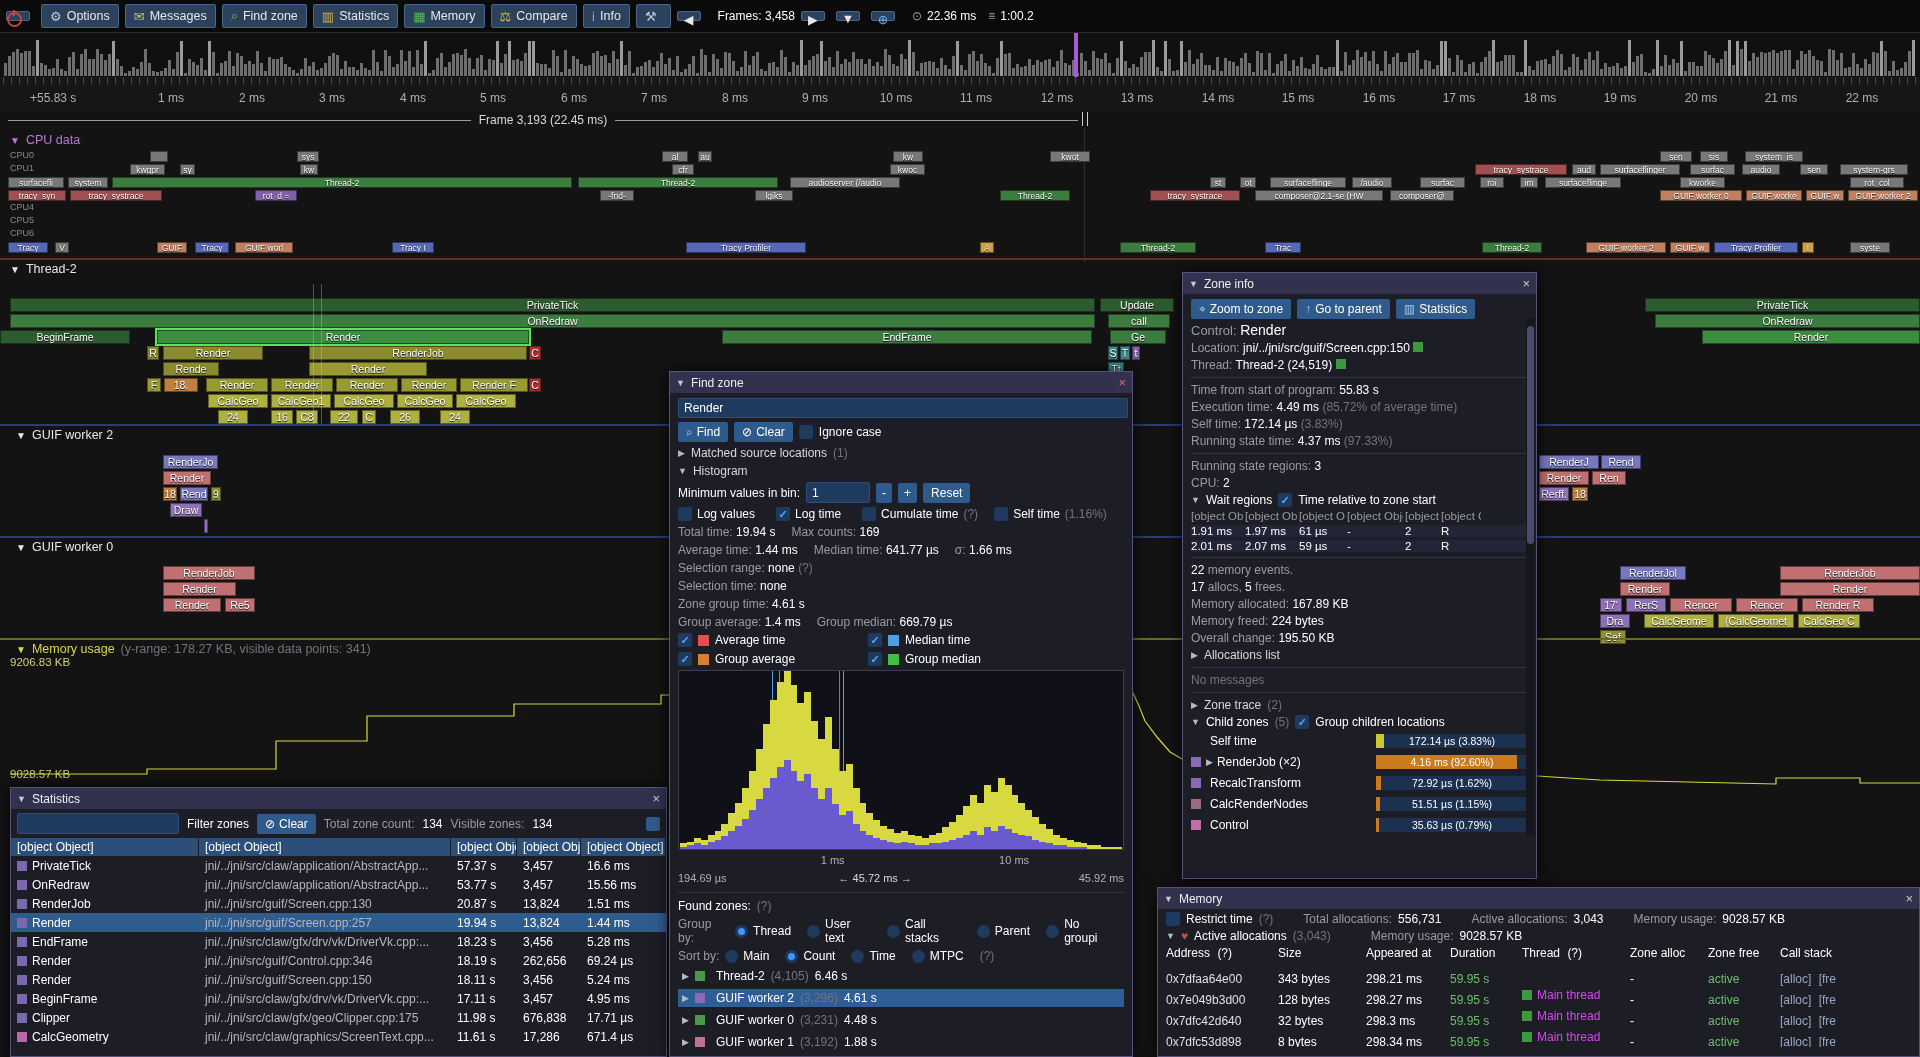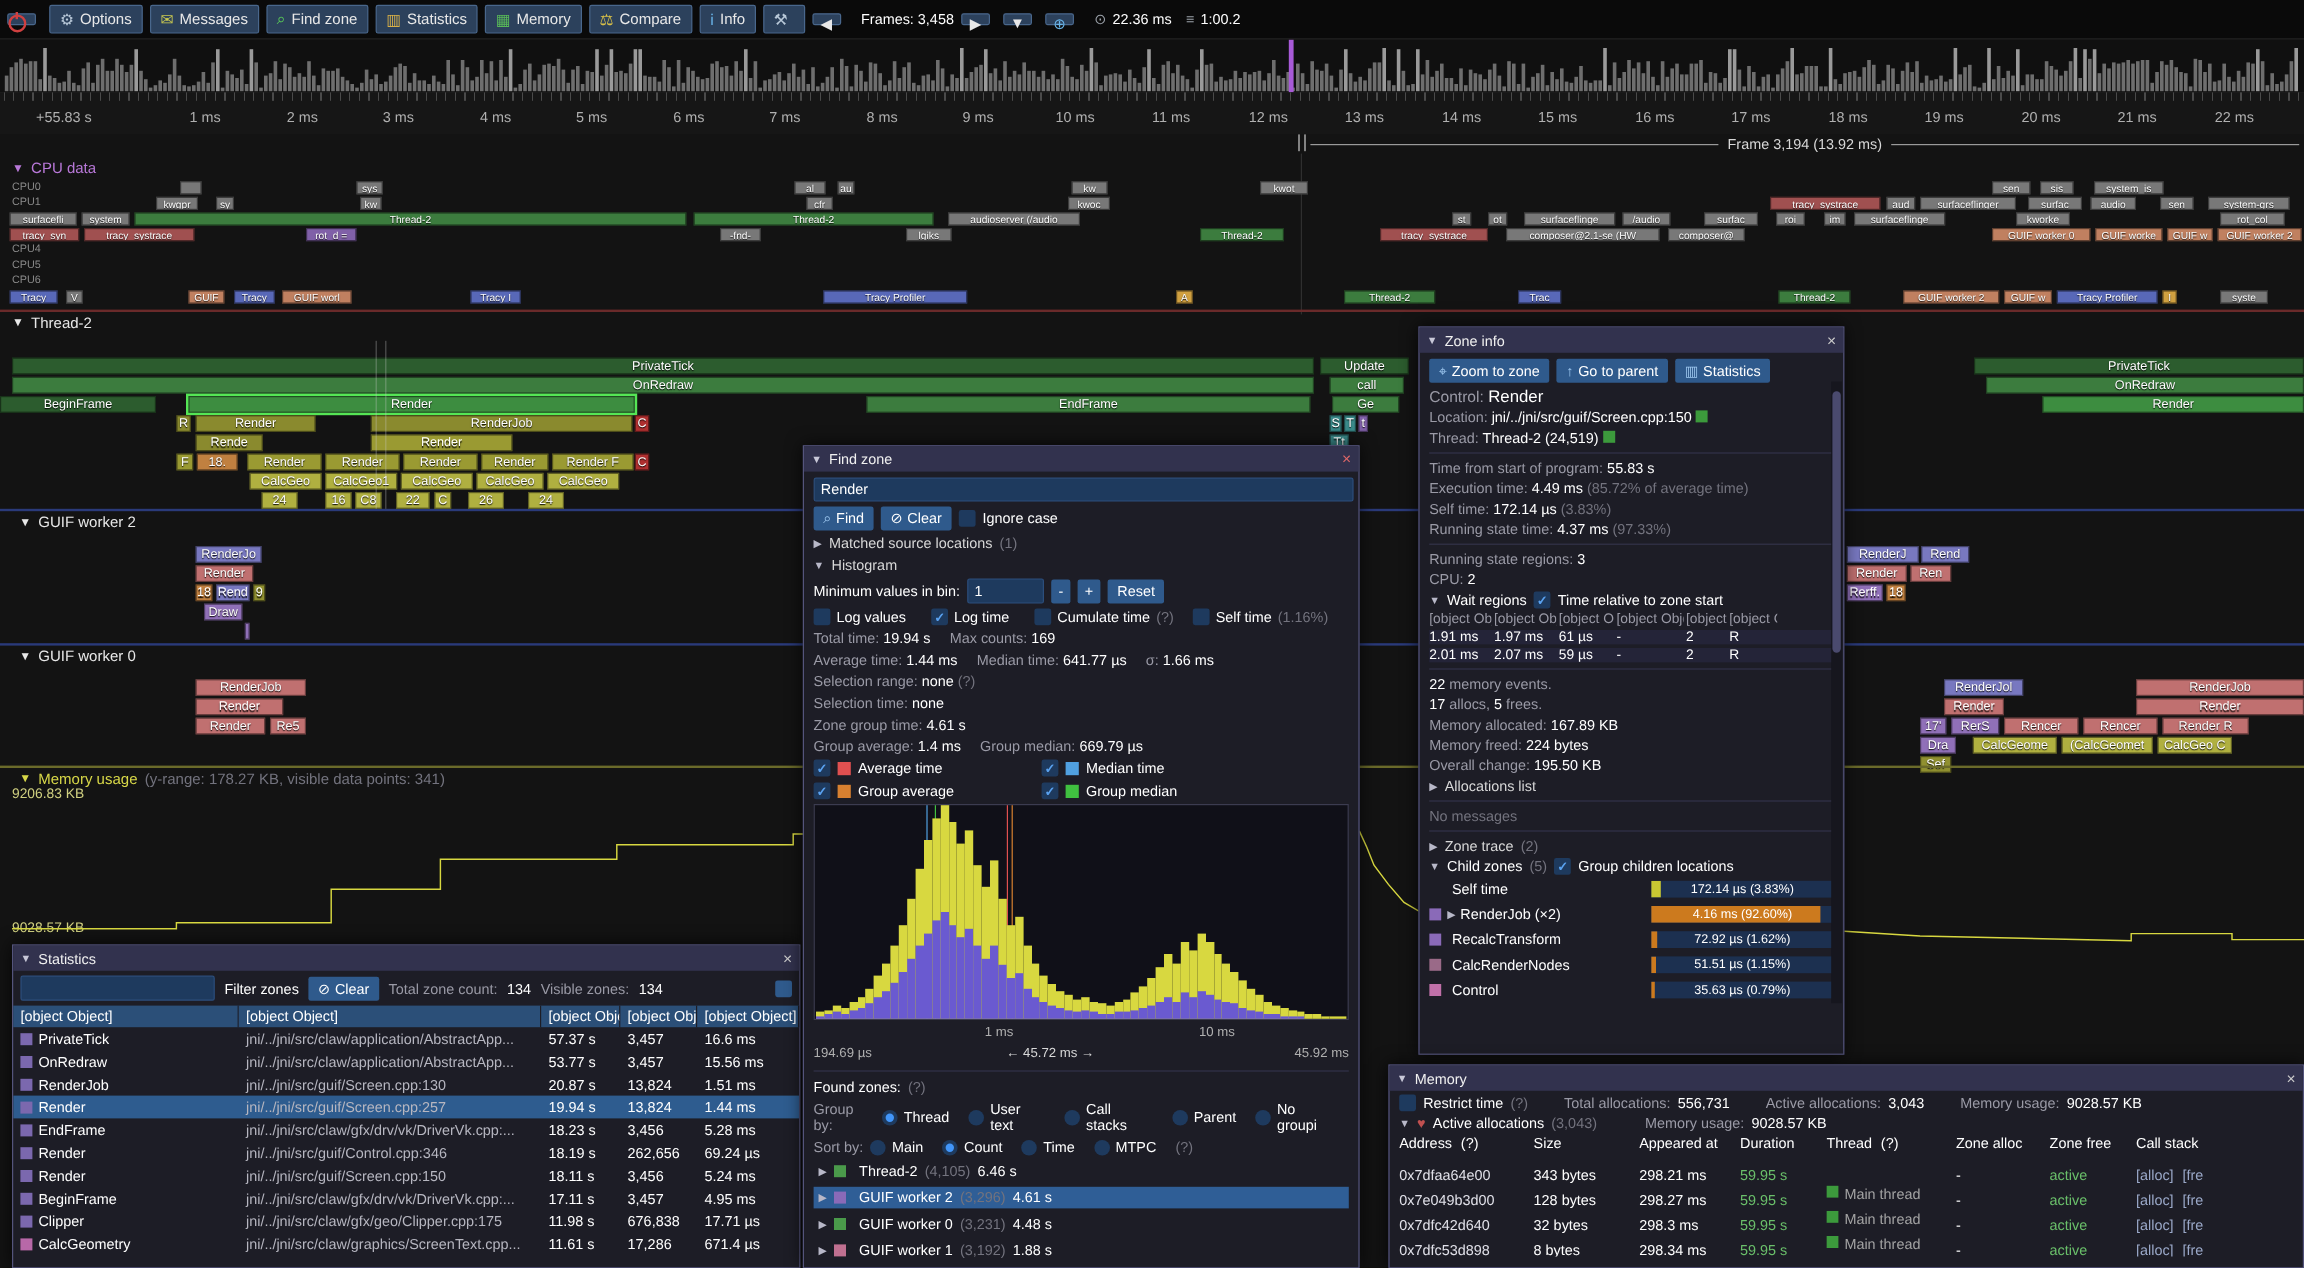--- a/index.html
+++ b/index.html
@@ -113,21 +113,21 @@
   .zi-scroll{position:absolute;right:1px;top:24px;bottom:3px;width:9px;background:#16161e;cursor:pointer;}
   .zi-scroll .thumb{position:absolute;left:1px;right:1px;top:8px;height:42%;background:#4a4a6e;border-radius:4px;}
   
   .mem-window{left:1157px;top:887px;width:763px;height:170px;z-index:7;}
   .mem-body{padding:3px 8px;display:flex;flex-direction:column;gap:3px;overflow:hidden;}
   .mem-grid{display:grid;grid-template-columns:112px 88px 84px 72px 108px 78px 72px 1fr;align-items:center;}
   .mem-grid span{white-space:nowrap;overflow:hidden;padding-right:4px;}
   .mem-hrow span{color:#fff;cursor:pointer;}
   .mem-row{height:18px;}
   .addr{color:#e0e0e8;} .cs{color:#9aa8c8;}
-  .thr{display:flex;color:#a3a3a3;margin-top:32px;}
+  .thr{display:flex;align-items:center;color:#d946ef;margin-top:32px;}
 </style>
 </head>
 <body>
 
 
 
 
 <div class="toolbar">
   <button class="tb-btn sq">
       <span class="power-ring"></span>
@@ -676,27 +676,27 @@
 
 <div class="ruler">
   <span class="ruler-start">+55.83 s</span>
   <div class="contents">
     
   <span class="tick-label" style="left: 171px;">1 ms</span><span class="tick-label" style="left: 252px;">2 ms</span><span class="tick-label" style="left: 332px;">3 ms</span><span class="tick-label" style="left: 413px;">4 ms</span><span class="tick-label" style="left: 493px;">5 ms</span><span class="tick-label" style="left: 574px;">6 ms</span><span class="tick-label" style="left: 654px;">7 ms</span><span class="tick-label" style="left: 735px;">8 ms</span><span class="tick-label" style="left: 815px;">9 ms</span><span class="tick-label" style="left: 896px;">10 ms</span><span class="tick-label" style="left: 976px;">11 ms</span><span class="tick-label" style="left: 1057px;">12 ms</span><span class="tick-label" style="left: 1137px;">13 ms</span><span class="tick-label" style="left: 1218px;">14 ms</span><span class="tick-label" style="left: 1298px;">15 ms</span><span class="tick-label" style="left: 1379px;">16 ms</span><span class="tick-label" style="left: 1459px;">17 ms</span><span class="tick-label" style="left: 1540px;">18 ms</span><span class="tick-label" style="left: 1620px;">19 ms</span><span class="tick-label" style="left: 1701px;">20 ms</span><span class="tick-label" style="left: 1781px;">21 ms</span><span class="tick-label" style="left: 1862px;">22 ms</span></div>
 </div>
 
 
 <div class="frames-row">
+  <div class="frame-span" style="left:8px;width:1070px;">
+    <i class="fline"></i>
+      <span>Frame 3,193 (22.45 ms)</span>
+      <i class="fline"></i>
+  </div>
   <div class="fsplit" style="left:1082px"></div>
   <div class="fsplit" style="left:1087px"></div>
-  <div class="frame-span" style="left:1092px;width:824px;">
-    <i class="fline"></i>
-      <span>Frame 3,194 (13.92 ms)</span>
-      <i class="fline"></i>
-  </div>
 </div>
 <div class="vfaint" style="left:1084px;top:128px;height:134px;"></div>
 
 
 <div class="sec-label" style="left:10px;top:133px;color:#b878d8;">
   <span class="tri">▼</span>
   <span>CPU data</span>
 </div>
 <div class="contents">
   

